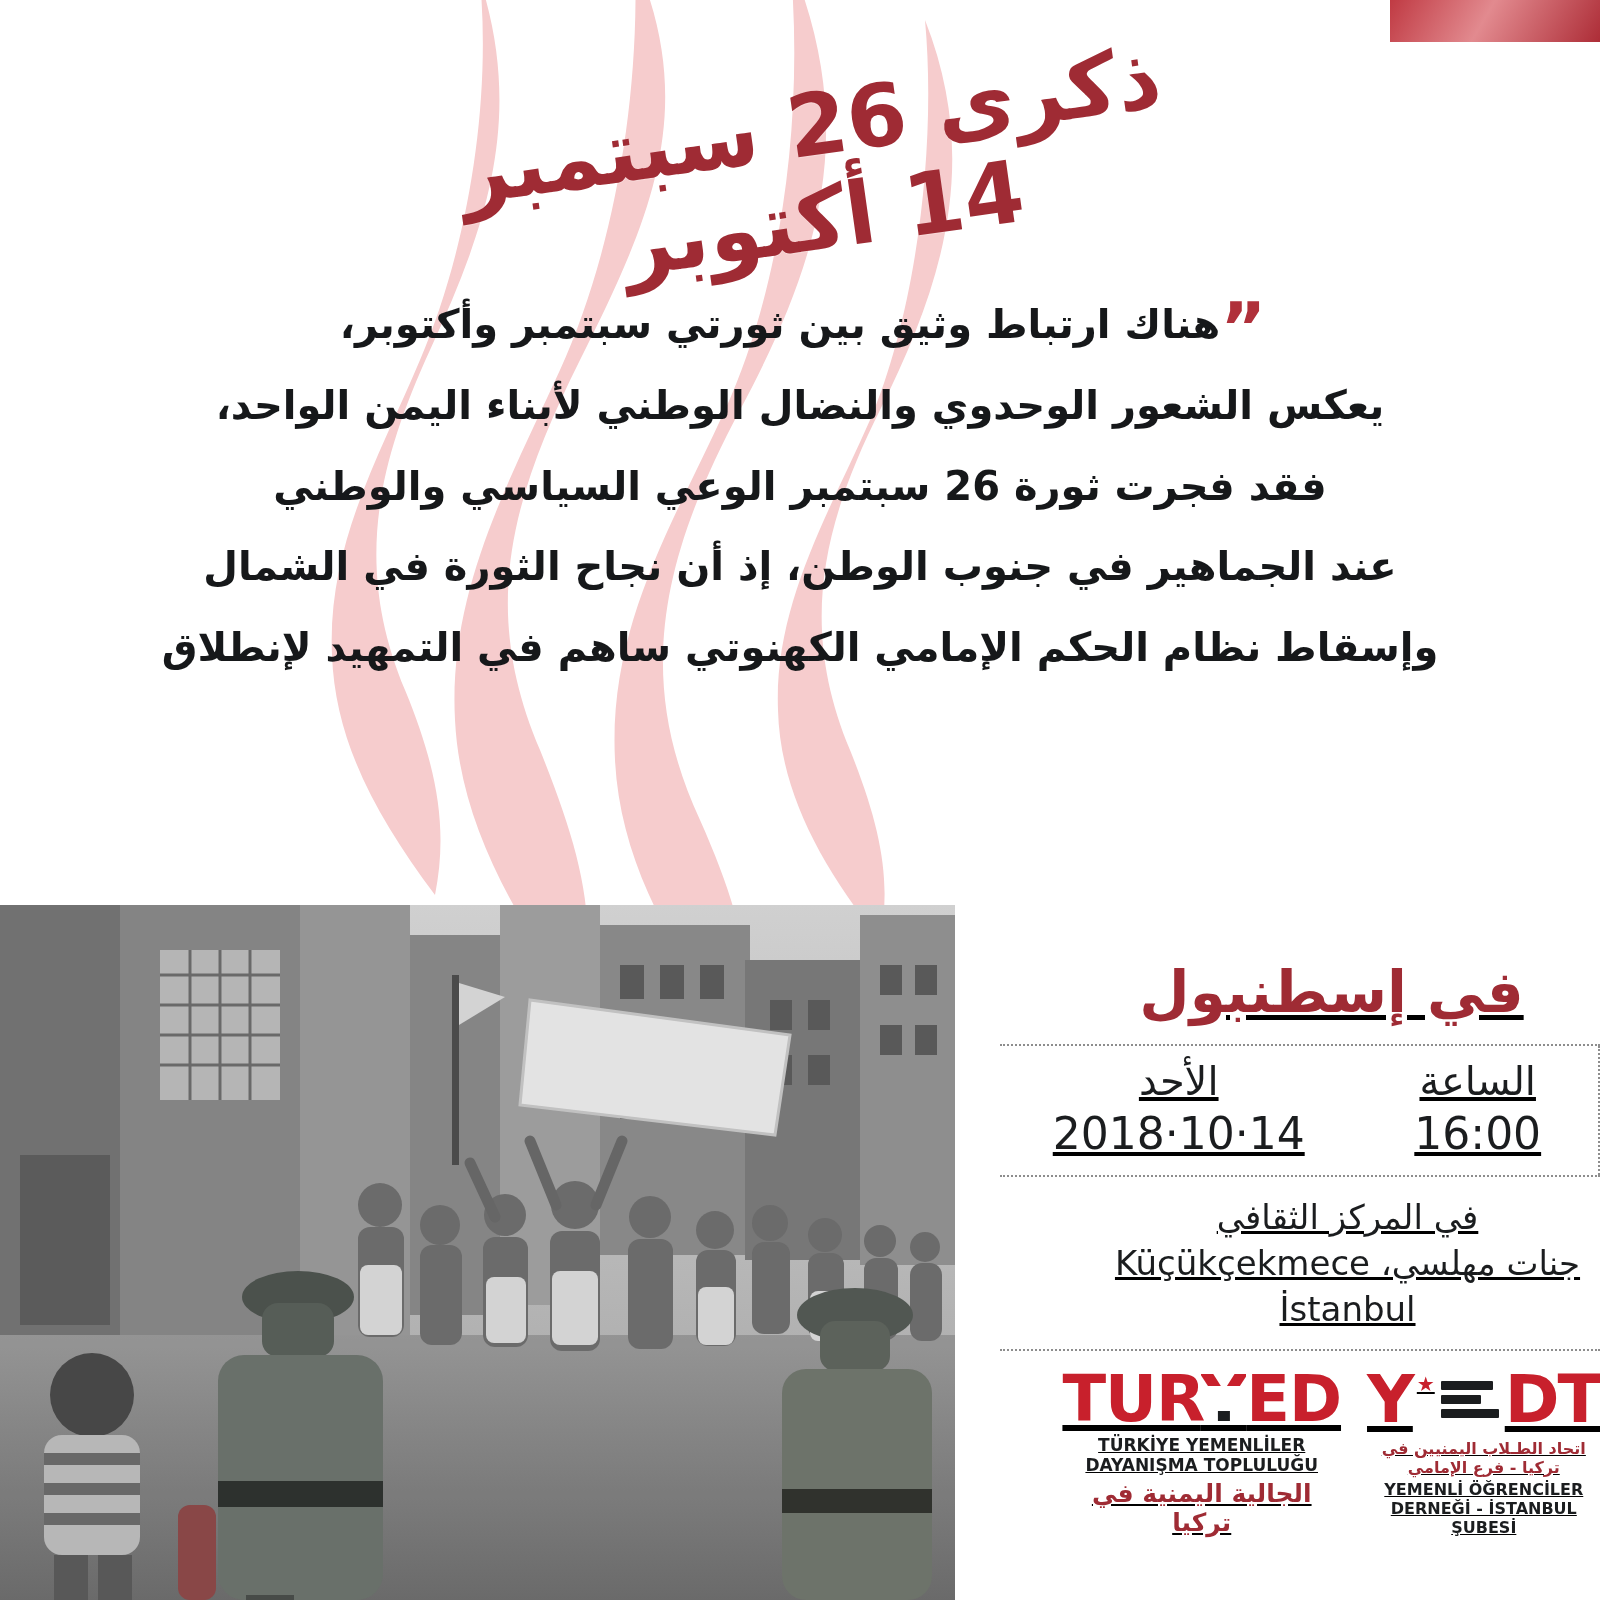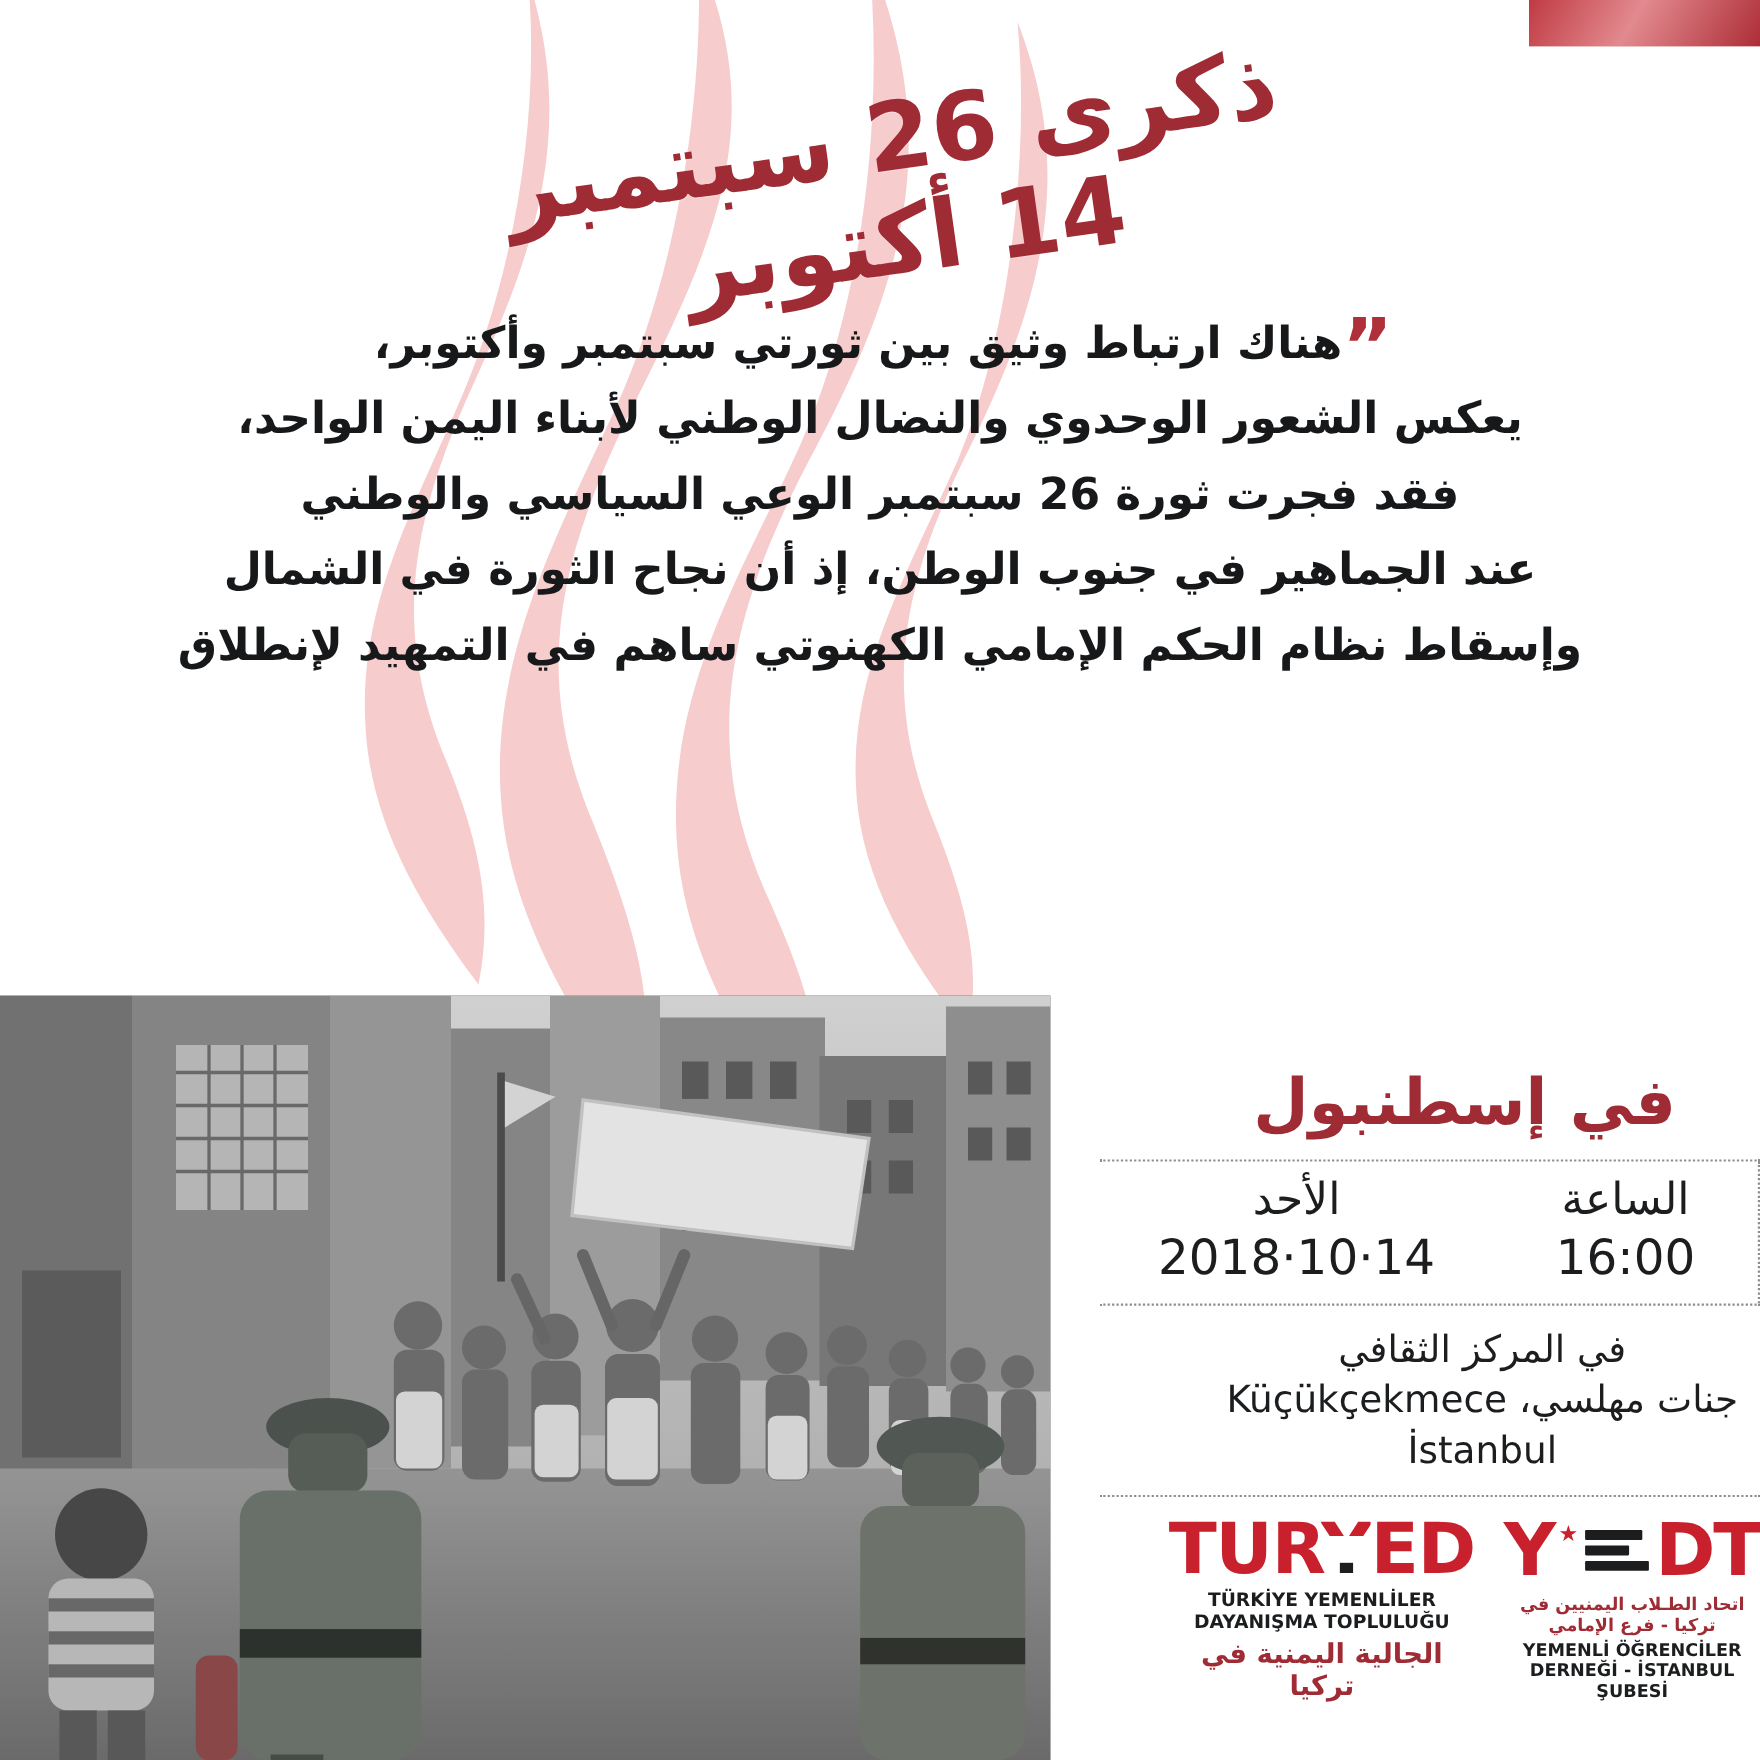--- a/index.html
+++ b/index.html
@@ -73,20 +73,21 @@
     left: 40px;
     z-index: 4;
     text-align: center;
   }
   .quote-line {
     color: #16181a;
     font-size: 40px;
     font-weight: bold;
     line-height: 1.72;
     white-space: nowrap;
+    margin-top: 12px;
   }
   .quote-mark {
     color: #b0303a;
     font-size: 70px;
     font-weight: bold;
     line-height: 0;
     position: relative;
     top: 14px;
   }
   .qm-open { margin-right: -6px; }
@@ -102,25 +103,26 @@
     z-index: 3;
     overflow: hidden;
     background: #7d7d7d;
   }
   .photo svg { display: block; width: 100%; height: 100%; }
 
   
   .info-col {
     position: absolute;
     right: 0;
-    bottom: 6px;
+    bottom: 16px;
     width: 537px;
     height: 640px;
     z-index: 5;
     text-align: center;
+    text-decoration: underline;
   }
   .city {
     color: #9f2b34;
     font-size: 58px;
     font-weight: bold;
     margin-top: 14px;
     margin-bottom: 18px;
     letter-spacing: 1px;
   }
   .datetime {

